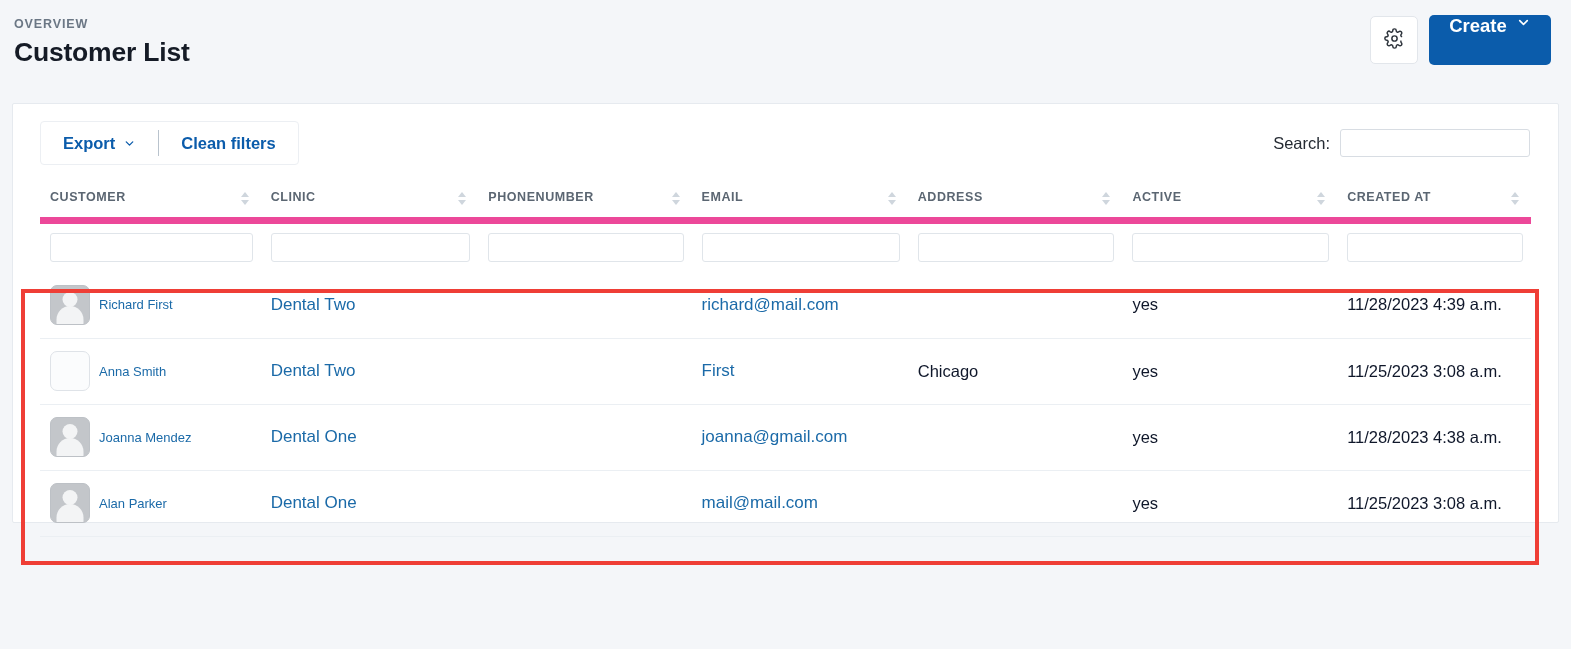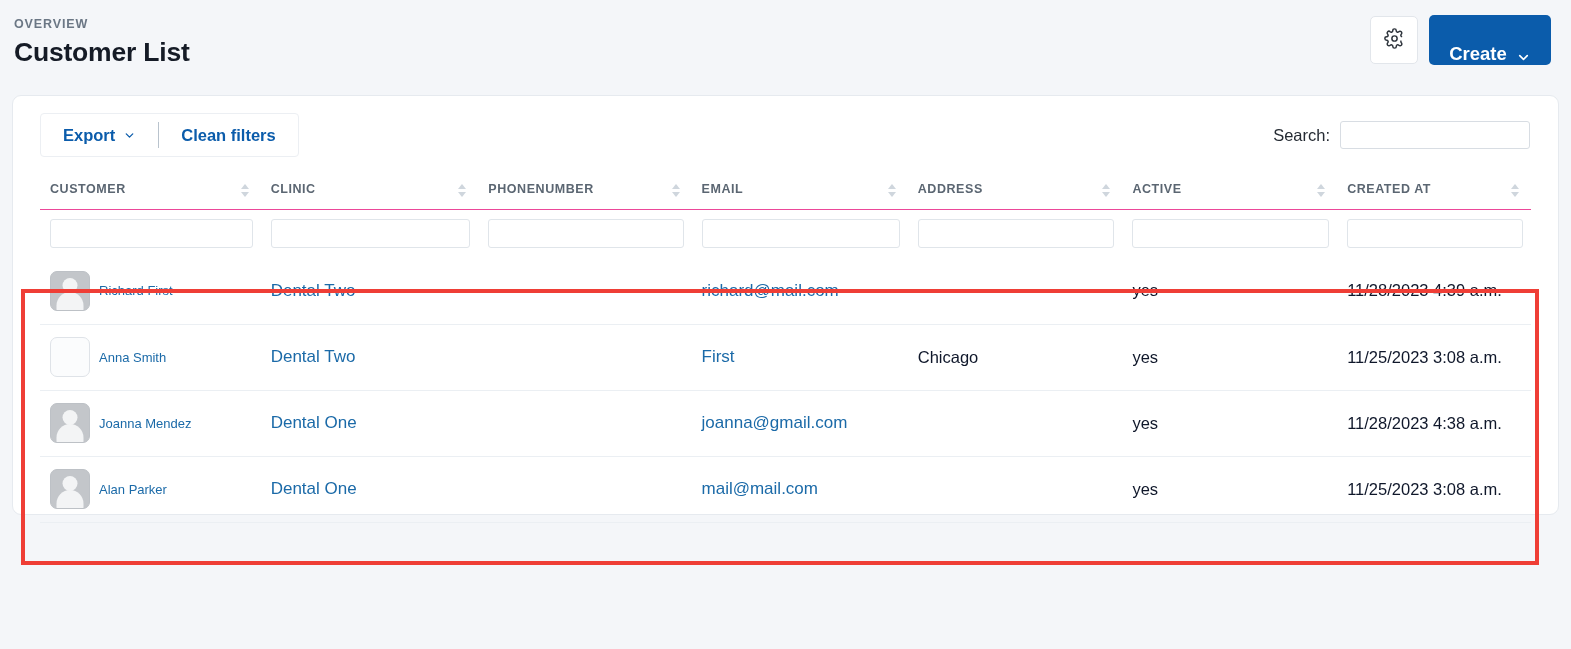--- a/index.html
+++ b/index.html
@@ -55,37 +55,37 @@
   .create-button {
     height: 50px;
     min-width: 122px;
     background: #0b5cab;
     color: #ffffff;
     border: none;
     border-radius: 5px;
     font-size: 18.5px;
     font-weight: 700;
     display: flex;
-    align-items: flex-end;
+    align-items: flex-start;
     justify-content: center;
     gap: 9px;
     padding: 0 18px;
     cursor: pointer;
     font-family: "Liberation Sans", sans-serif;
   }
   .chev { display: inline-block; line-height: 0; }
 
   
   .card {
     position: absolute;
-    left: 12px; top: 95px;
+    left: 12px; top: 103px;
     width: 1547px; height: 420px;
     background: #ffffff;
     border: 1px solid #e6eaef;
-    border-radius: 9px;
+    border-radius: 2px;
   }
 
   .toolbar {
     position: relative;
     height: 78px;
     padding: 0 27px;
     display: flex;
     align-items: center;
     justify-content: space-between;
   }
@@ -144,21 +144,21 @@
   table.dt { width: 100%; border-collapse: collapse; table-layout: fixed; }
 
   table.dt thead th {
     text-align: left;
     font-size: 12.5px;
     font-weight: 600;
     letter-spacing: 0.045em;
     color: #5b6672;
     text-transform: uppercase;
     padding: 8px 0 13px 10px;
-    border-bottom: 1px solid #ec4899;
+    border-bottom: 7px solid #ec4899;
     position: relative;
     cursor: pointer;
     vertical-align: bottom;
     white-space: nowrap;
   }
   .sortwrap {
     position: absolute;
     right: 12px;
     bottom: 12px;
     width: 8px; height: 13px;

